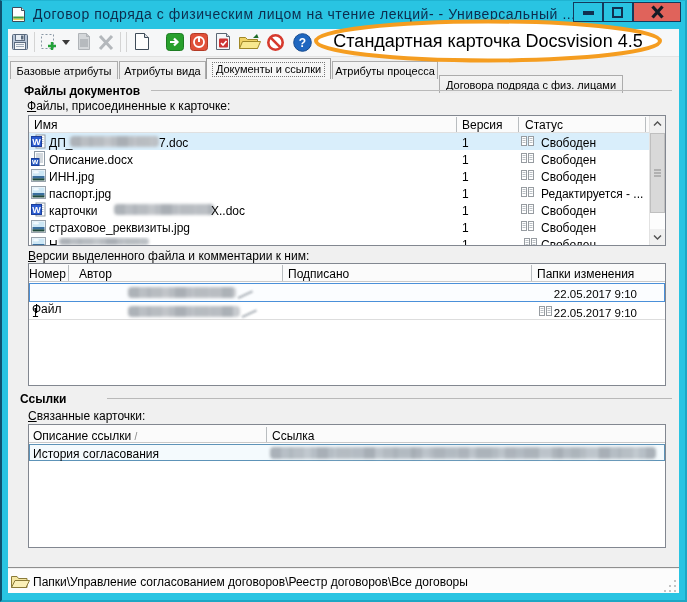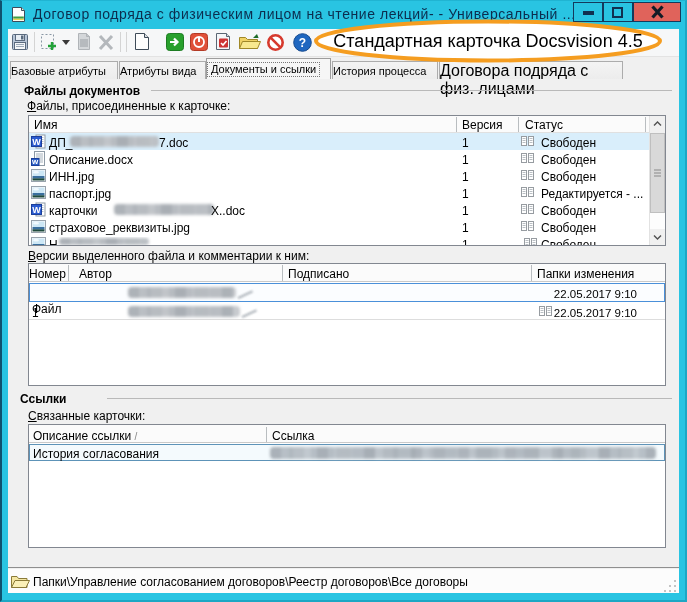--- a/index.html
+++ b/index.html
@@ -6,21 +6,21 @@
 body{font-family:"Liberation Sans",sans-serif;position:relative;background:#29c4e2}
 .ab{position:absolute}
 #win{width:687px;height:602px;background:#29c4e2;border-left:2px solid #10516e;border-top:1px solid #20b4d2;border-right:2px solid #1da7c4;border-bottom:2px solid #1da7c4}
 #content{left:8px;top:29px;width:671px;height:564px;background:#f0f0f0}
 .t12{font-size:12px;color:#000}
 .bold{font-weight:bold}
 .u{text-decoration:underline}
 .hline{height:1px;background:#b9b9b9}
 .tbl{background:#fff;border:1px solid #828790}
 .hdrline{background:#b9bdc0;width:1px}
-.tab{position:absolute;border:1px solid #acacac;border-bottom:none;background:linear-gradient(#f4f4f4,#ececec);color:#000}
+.tab{position:absolute;border:1px solid #acacac;border-bottom:none;background:linear-gradient(#f4f4f4,#ececec);text-align:center;color:#000}
 .tab.active{background:#f6f6f6;border-color:#9d9d9d}
 .blur{position:absolute;border-radius:4px;filter:blur(1.7px);background-image:repeating-linear-gradient(92deg,rgba(146,153,160,0.34) 0 11px,rgba(200,205,210,0.1) 11px 19px,rgba(160,167,173,0.28) 19px 34px,rgba(205,209,213,0.08) 34px 47px),repeating-linear-gradient(87deg,rgba(138,147,156,0.18) 0 23px,rgba(210,214,218,0.08) 23px 41px);}
 .blur:after{content:"";position:absolute;left:10%;top:34%;width:82%;height:26%;background:rgba(130,138,146,0.22);border-radius:50%;filter:blur(2px)}
 .rowsel{background:#d9eefb}
 .cellt{position:absolute;font-size:12px;color:#000;white-space:nowrap}
 </style></head>
 <body>
 <svg width="0" height="0" style="position:absolute">
 <defs>
 <g id="docicon">
@@ -135,22 +135,22 @@
   <path d="M4.4 4.4 L14.6 14.6" stroke="#d63a2e" stroke-width="2.6"></path>
 </svg>
 
 <svg class="ab" style="left:293px;top:33px" width="19" height="19" viewBox="0 0 19 19">
   <circle cx="9.5" cy="9.5" r="8.8" fill="#1f67c0" stroke="#154a8e"></circle>
   <text x="9.5" y="14" font-family="Liberation Sans" font-size="12" font-weight="bold" fill="#fff" text-anchor="middle">?</text>
 </svg>
 
 <div class="tab" style="left:10px;top:61px;width:108px;height:18px;line-height:18px;font-size:11px">Базовые атрибуты</div>
 <div class="tab" style="left:119px;top:61px;width:87px;height:18px;line-height:18px;font-size:11px">Атрибуты вида</div>
-<div class="tab" style="left:332px;top:61px;width:106px;height:18px;line-height:18px;font-size:11px">История процесса</div>
-<div class="tab" style="left:439px;top:61px;width:184px;height:18px;line-height:18px;font-size:16px">Договора подряда с физ. лицами</div>
+<div class="tab" style="left:332px;top:61px;width:106px;height:18px;line-height:18px;font-size:11px">Атрибуты процесса</div>
+<div class="tab" style="left:439px;top:75px;width:184px;height:18px;line-height:18px;font-size:11px">Договора подряда с физ. лицами</div>
 <div class="tab active" style="left:206px;top:58px;width:125px;height:21px;line-height:20px;font-size:11px"><span style="border:1px dotted #777;padding:0px 3px 1px 3px">Документы и ссылки</span></div>
 
 <div class="ab bold" style="left:24px;top:84px;font-size:12px">Файлы документов</div>
 <div class="ab hline" style="left:151px;top:90px;width:521px"></div>
 <div class="ab t12" style="left:27px;top:99px"><span class="u">Ф</span>айлы, присоединенные к карточке:</div>
 
 <div class="ab tbl" style="left:28px;top:115px;width:638px;height:131px"></div>
 <div class="ab" style="left:29px;top:116px;width:636px;height:17px;background:#fbfbfb;border-bottom:1px solid #e0e0e0"></div>
 <div class="ab hdrline" style="left:456px;top:117px;height:15px"></div>
 <div class="ab hdrline" style="left:518px;top:117px;height:15px"></div>

